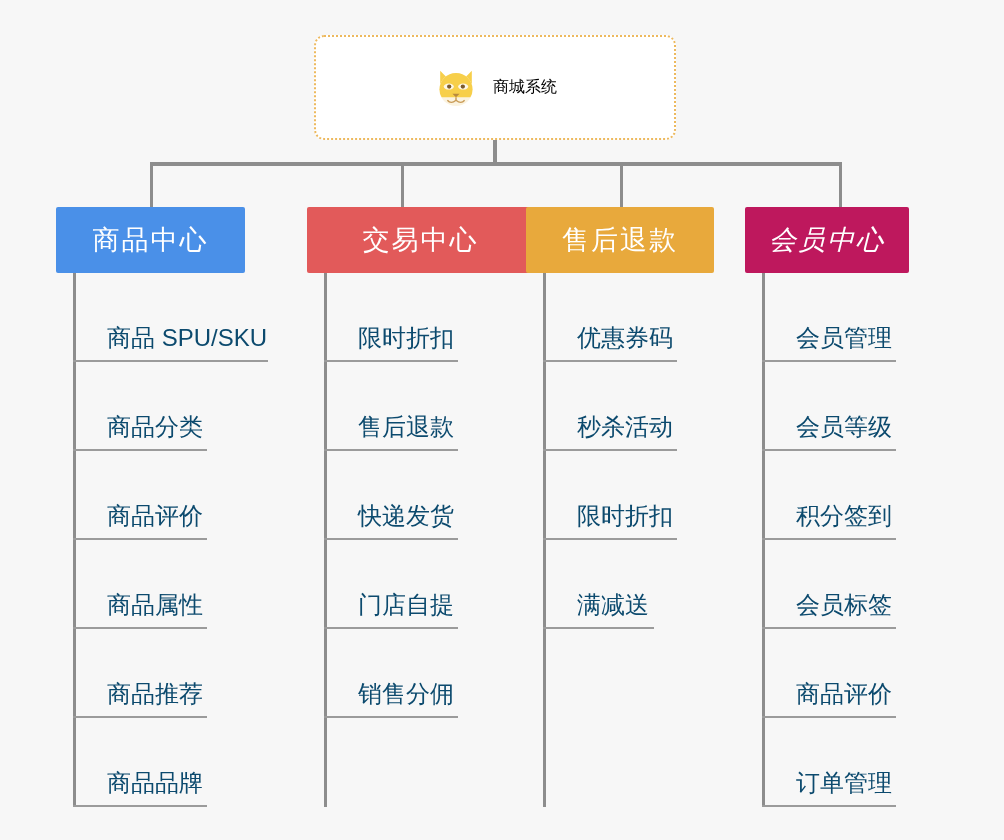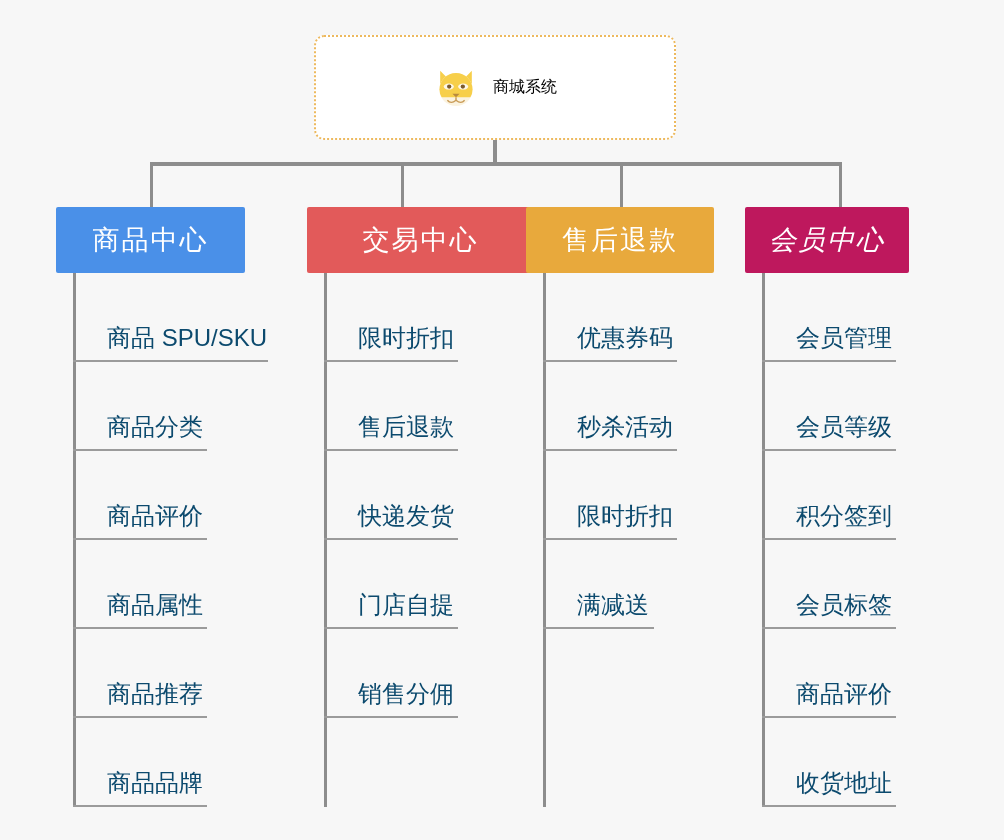--- a/index.html
+++ b/index.html
@@ -249,19 +249,19 @@
         </div>
         <div class="leaf">
           <span class="leaf-label">会员标签</span>
           <div class="leaf-underline" style="width: 134px;"></div>
         </div>
         <div class="leaf">
           <span class="leaf-label">商品评价</span>
           <div class="leaf-underline" style="width: 134px;"></div>
         </div>
         <div class="leaf">
-          <span class="leaf-label">收货地址</span>
+          <span class="leaf-label">订单管理</span>
           <div class="leaf-underline" style="width: 134px;"></div>
         </div>
       </div>
   </div>
 
 </div>
 
 </body></html>

